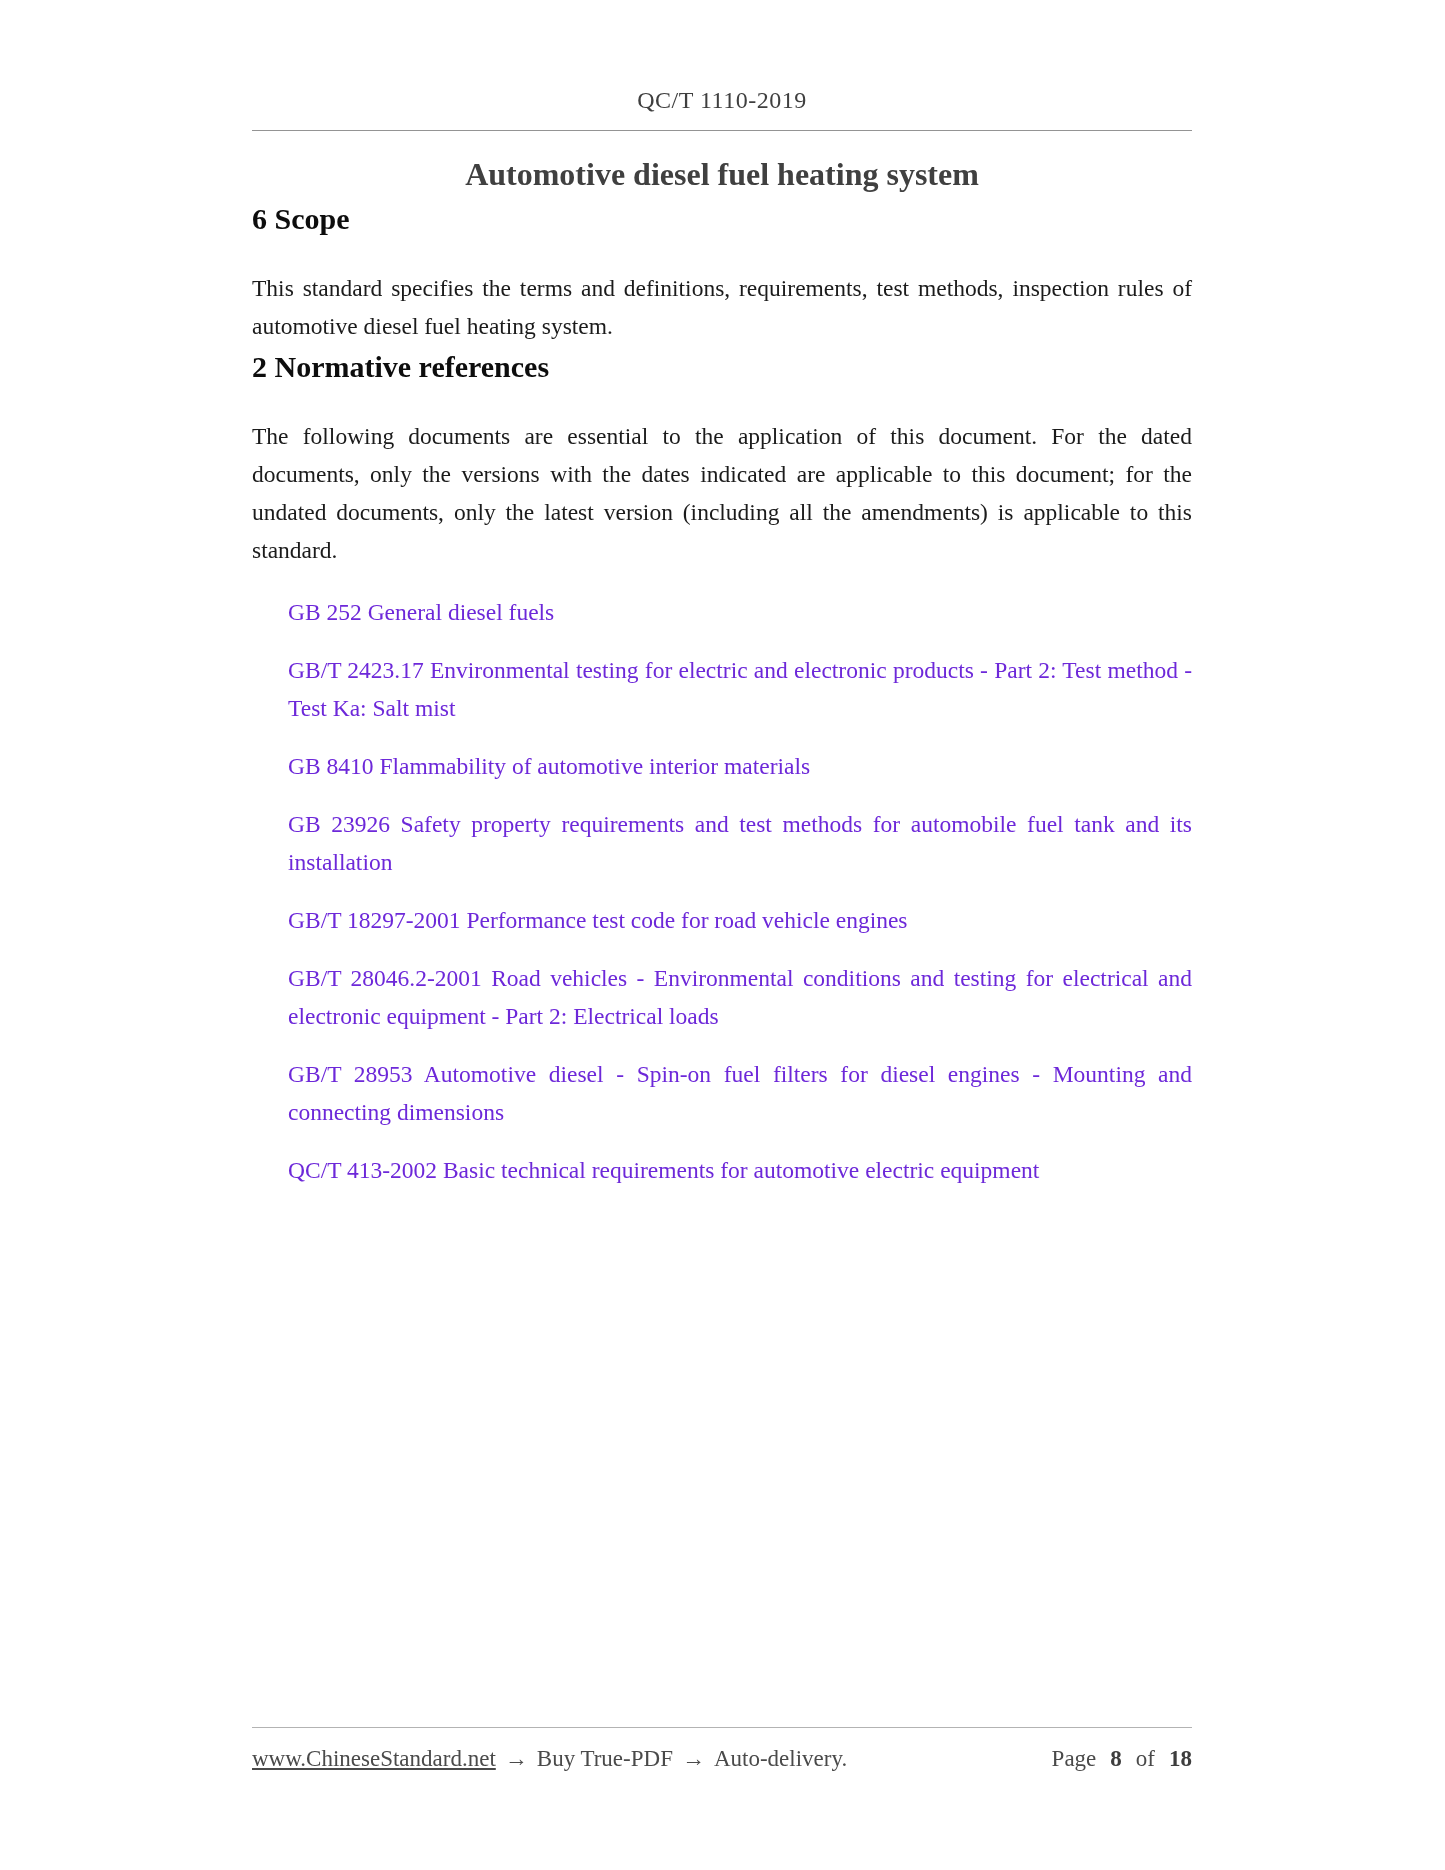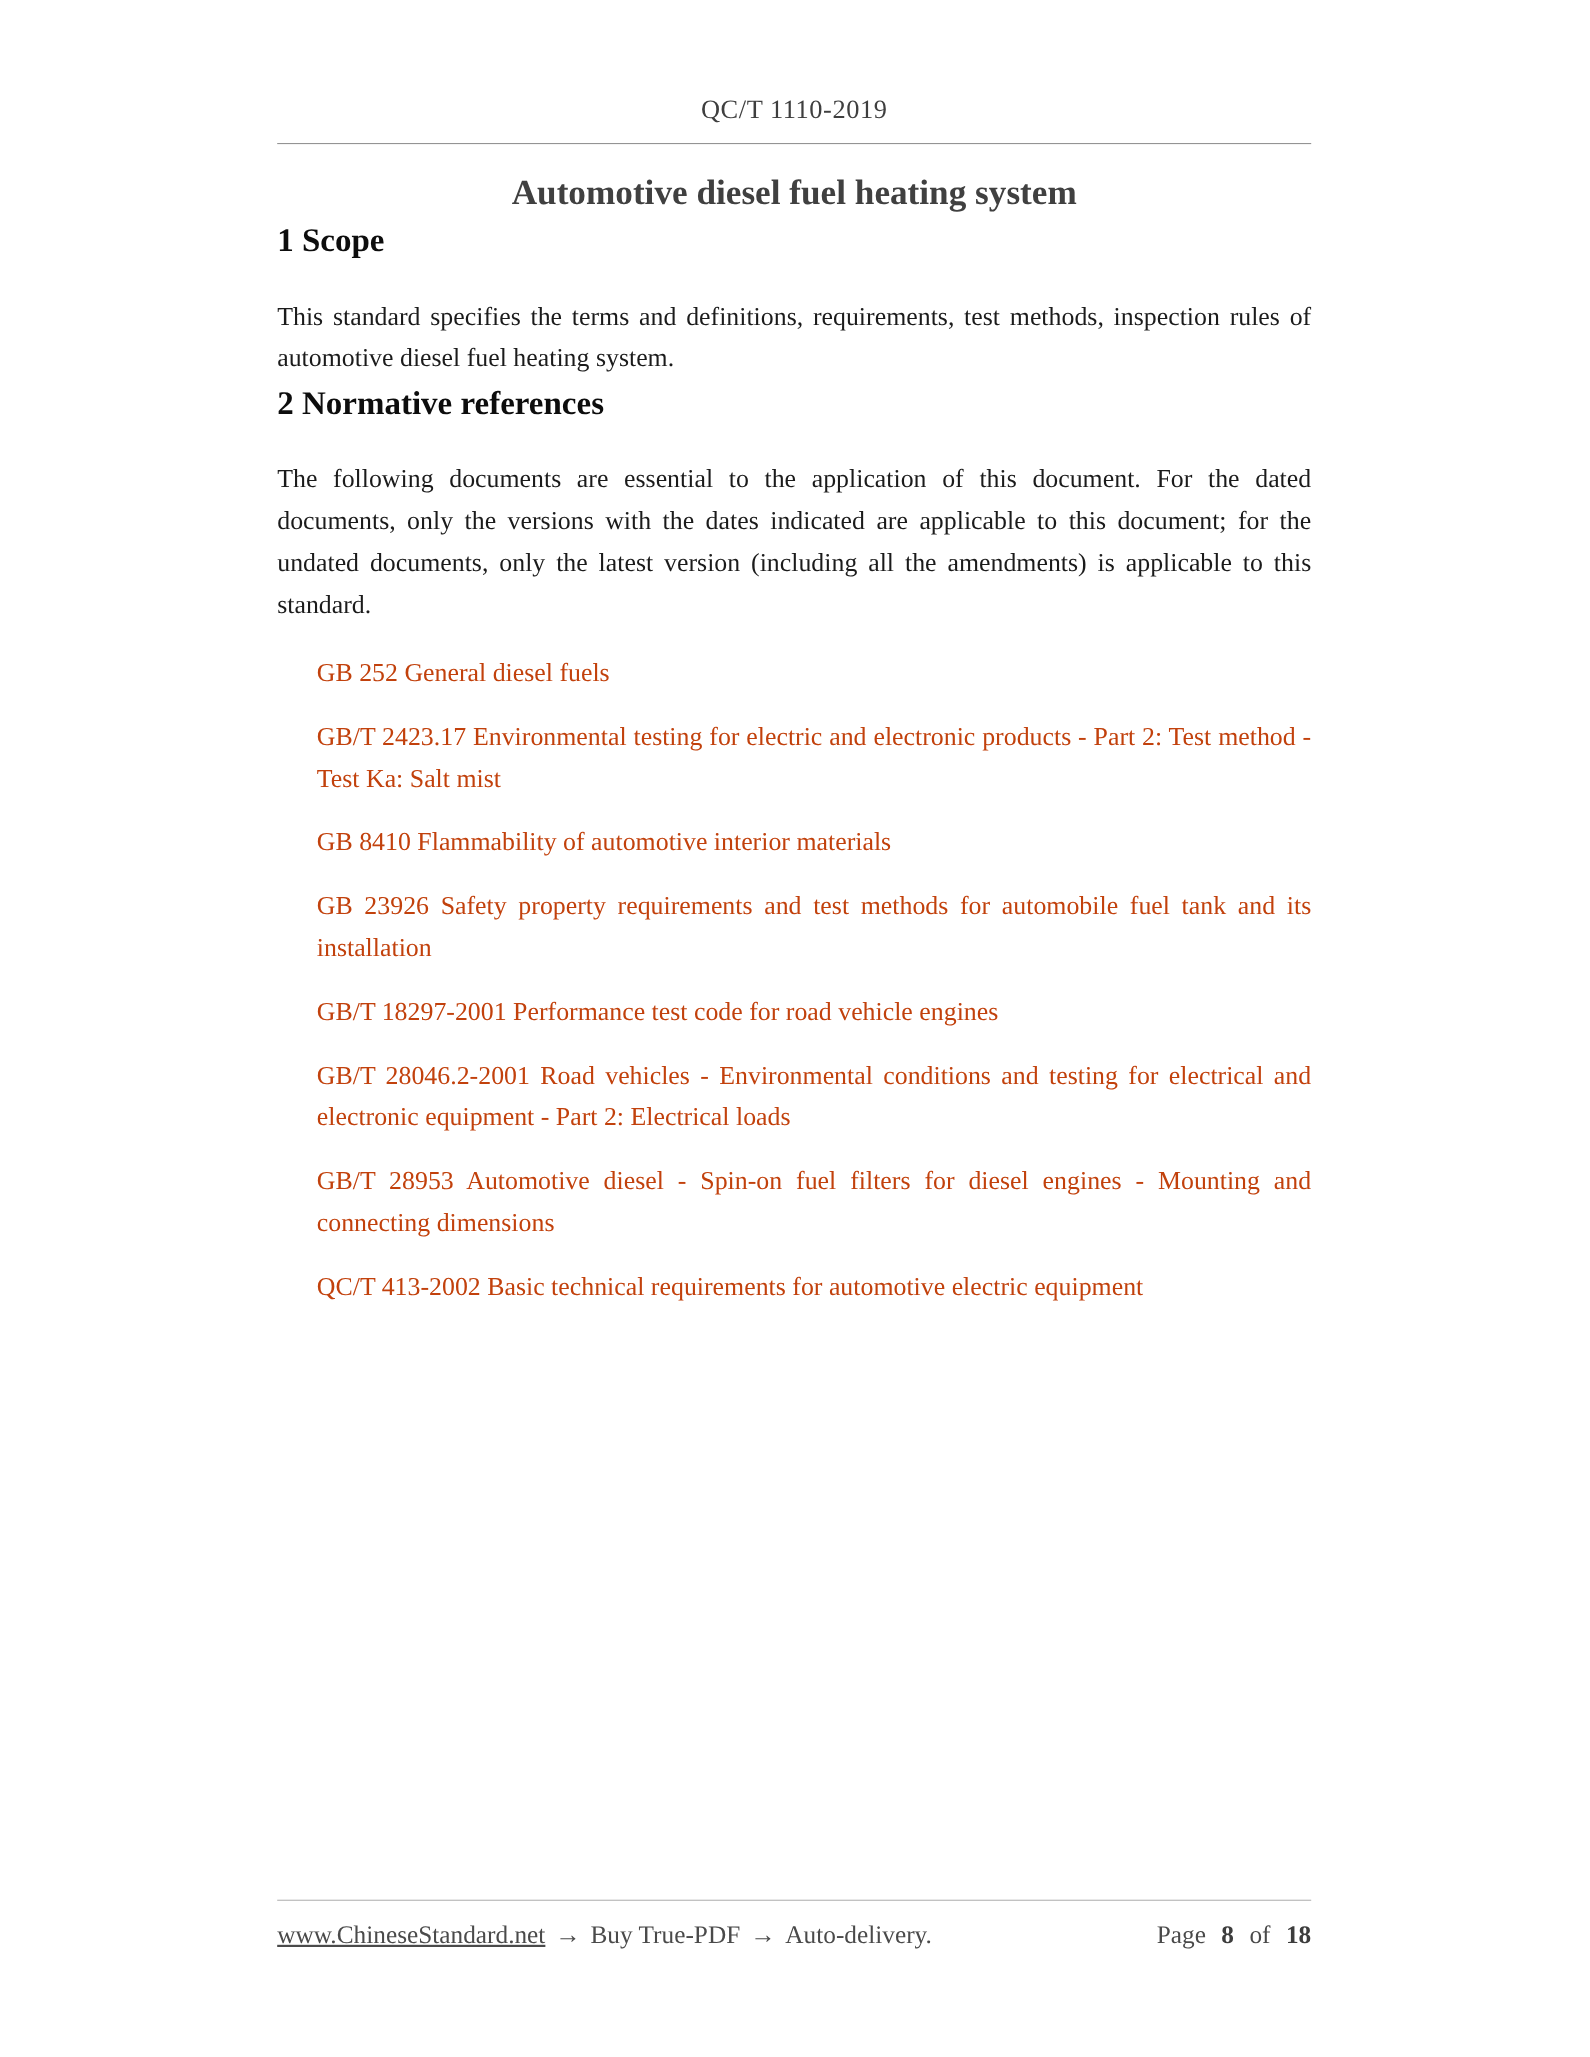--- a/index.html
+++ b/index.html
@@ -55,21 +55,21 @@
     margin: 28px 0 0 0;
     text-align: justify;
     color: #1b1b1b;
   }
   p.body-para + p.body-para { margin-top: 24px; }
   p.ref-item {
     font-size: 23.5px;
     line-height: 38px;
     margin: 20px 0 0 36px;
     text-align: justify;
-    color: #c2410c;
+    color: #6d28d9;
   }
   p.ref-item.first { margin-top: 24px; }
   .footer {
     position: absolute;
     left: 252px;
     right: 253px;
     top: 1727px;
   }
   .footer-rule {
     border: none;
@@ -110,21 +110,21 @@
 <body>
 
 <div class="page">
 
   <div class="doc-number">QC/T 1110-2019</div>
 
   <hr class="header-rule">
 
   <div class="doc-title">Automotive diesel fuel heating system</div>
 
-  <h2 class="section-heading heading-scope">1 Scope</h2>
+  <h2 class="section-heading heading-scope">6 Scope</h2>
 
   <p class="body-para">This standard specifies the terms and definitions, requirements, test methods, inspection rules of automotive diesel fuel heating system.</p>
 
 
   <h2 class="section-heading heading-normative">2 Normative references</h2>
 
   <p class="body-para">The following documents are essential to the application of this document. For the dated documents, only the versions with the dates indicated are applicable to this document; for the undated documents, only the latest version (including all the amendments) is applicable to this standard.</p>
 
   <p class="ref-item first">GB 252 General diesel fuels</p>
   <p class="ref-item">GB/T 2423.17 Environmental testing for electric and electronic products - Part 2: Test method - Test Ka: Salt mist</p>

